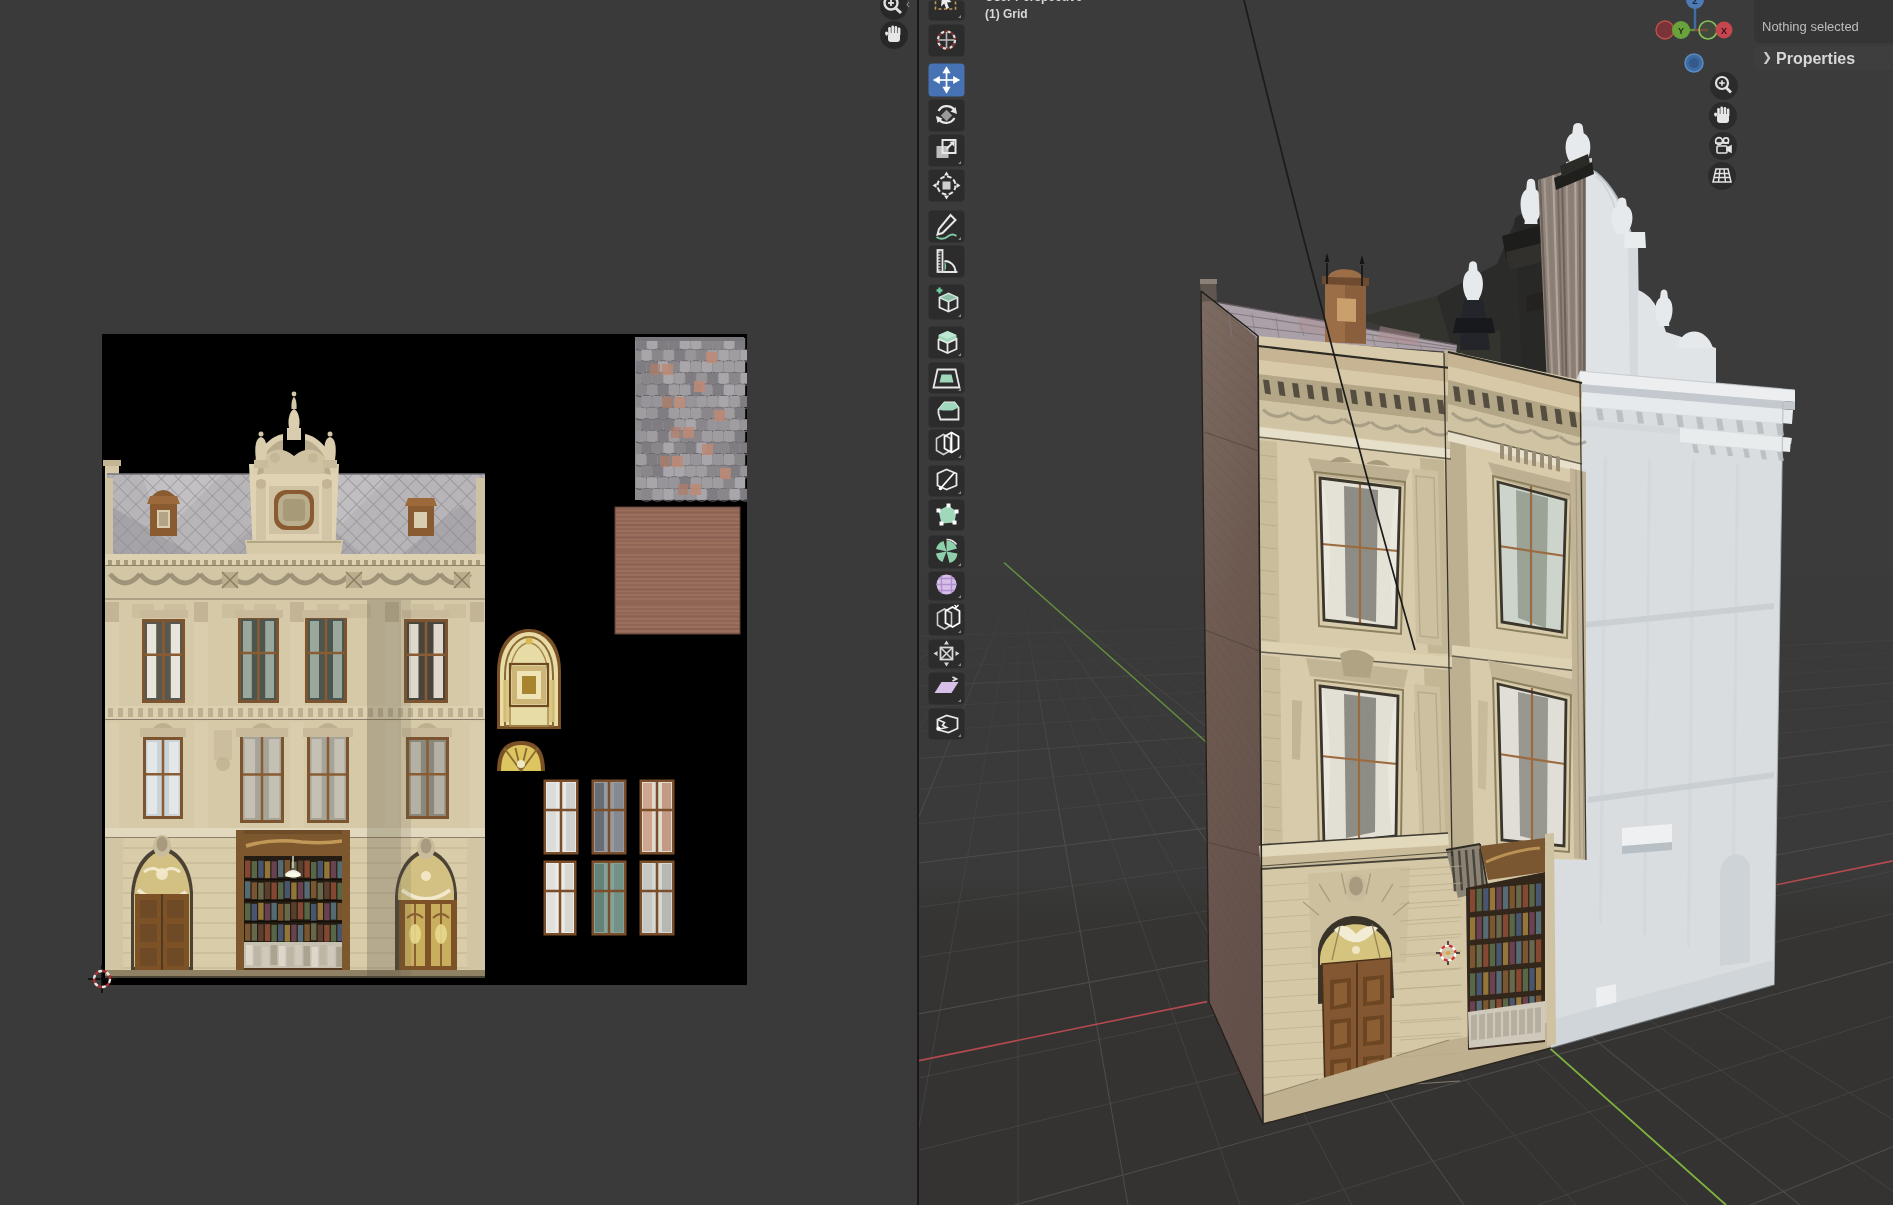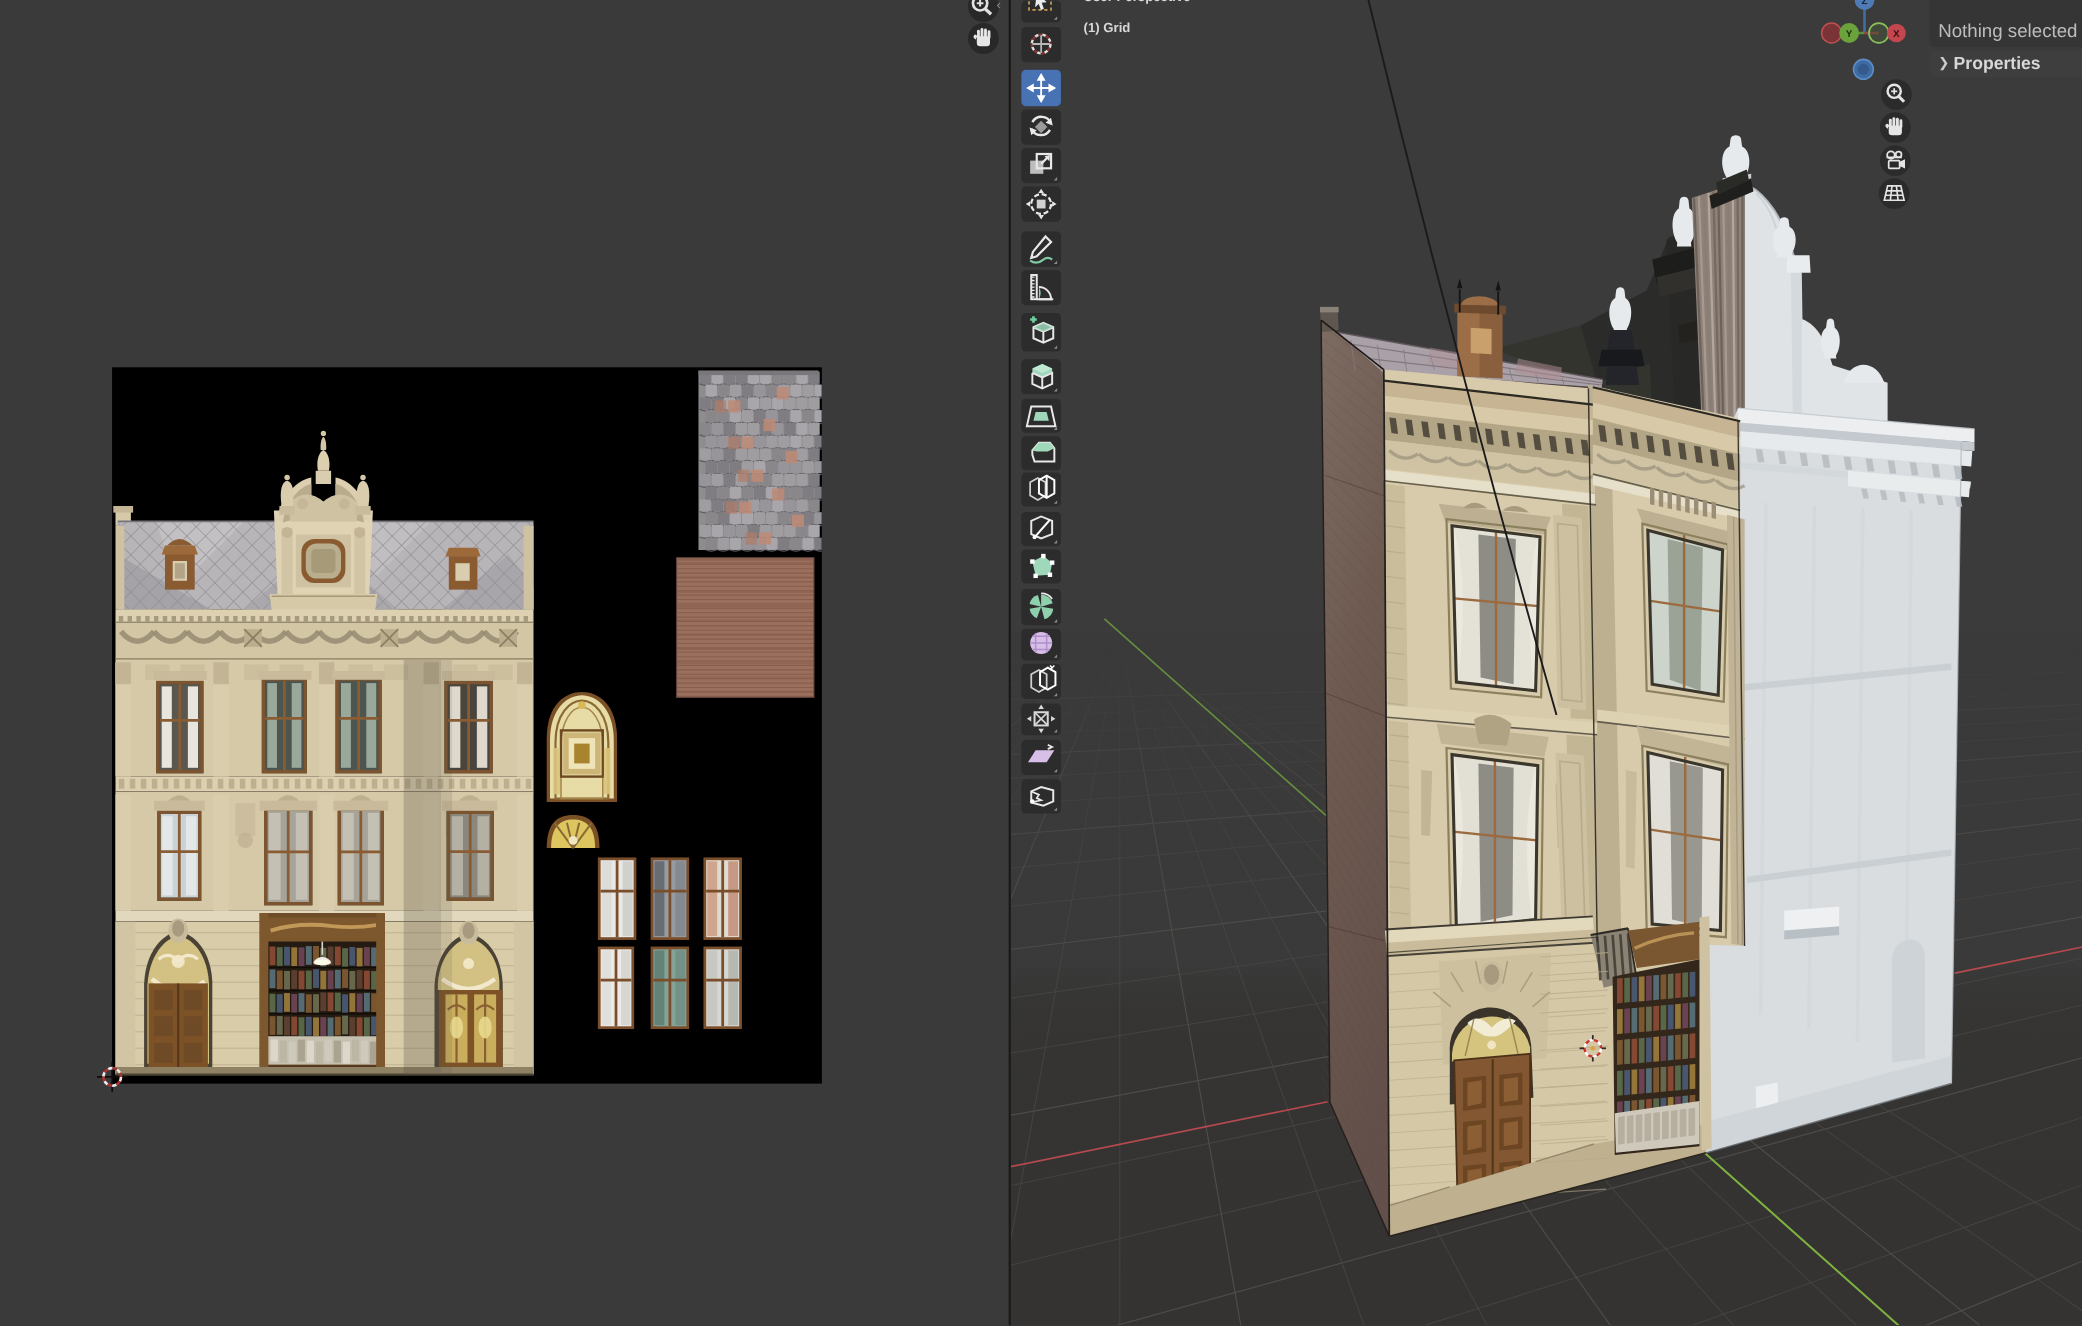--- a/index.html
+++ b/index.html
@@ -1370,21 +1370,21 @@
       </g>
 </svg>
 <div class="abs" style="left:906px;top:-3px;color:#909090;font-size:12px;">‹</div>
 <svg class="abs" style="left:88px;top:965px;" width="28" height="28" viewBox="0 0 28 28">
 <line x1="14" y1="0" x2="14" y2="28" stroke="#0e0e0e" stroke-width="1.6"></line>
 <line x1="0" y1="14" x2="28" y2="14" stroke="#0e0e0e" stroke-width="1.6"></line>
 <circle cx="14" cy="14" r="8" fill="none" stroke="#e8e8e8" stroke-width="2.4" stroke-dasharray="4.2 4.2"></circle>
 <circle cx="14" cy="14" r="8" fill="none" stroke="#b03030" stroke-width="2.4" stroke-dasharray="4.2 4.2" stroke-dashoffset="4.2"></circle>
 </svg>
 <div class="abs" style="left:985px;top:-10px;font-size:12px;font-weight:bold;color:#d8d8d8;">User Perspective</div>
-<div class="abs" style="left:985px;top:18px;font-size:12px;font-weight:bold;color:#d8d8d8;">(1) Grid</div>
+<div class="abs" style="left:985px;top:7px;font-size:12px;font-weight:bold;color:#d8d8d8;">(1) Grid</div>
 <div class="abs" style="left:927px;top:0px;width:40px;">
 <svg class="abs" style="left:1px;top:0px;" width="37" height="21" viewBox="0 0 37 21">
 <rect x="0.5" y="0.5" width="36" height="20" rx="4" fill="#2c2c2c"></rect>
 <g transform="translate(0.5,-6.0)">
           <rect x="7" y="-5" width="20" height="20" fill="none" stroke="#c49a53" stroke-width="1.6" stroke-dasharray="3 2.4"></rect>
           <path d="M14 -1 L23 8 L18.5 8.6 L20.5 14 L17.8 15 L15.8 9.6 L12.5 12.6 Z" fill="#ececec"></path>
         </g>
 <path d="M33 18 L30 18 L33 15 Z" fill="#8a8a8a"></path>
 </svg>
 <svg class="abs" style="left:1px;top:24px;" width="37" height="33" viewBox="0 0 37 33">
@@ -1633,17 +1633,17 @@
 <svg class="abs" style="left:1707px;top:161px;" width="30" height="30" viewBox="0 0 30 30">
       <circle cx="15" cy="15" r="14" fill="#2a2a2a" opacity="0.9"></circle>
       <g stroke="#e4e4e4" fill="none" stroke-width="1.5">
         <path d="M9 8 L21 8 L24 21 L6 21 Z"></path>
         <path d="M13 8 L11.5 21 M17 8 L18.5 21"></path>
         <path d="M7.8 12.5 L22.2 12.5 M7 16.5 L23 16.5"></path>
       </g>
     </svg>
 <div class="abs" style="left:1754px;top:0;width:139px;height:43px;background:#353535;border-radius:0 0 0 5px;"></div>
 <div class="abs" style="left:1776px;top:-10px;font-size:11px;font-weight:bold;color:#232323;">Transform</div>
-<div class="abs" style="left:1762px;top:19px;font-size:17px;color:#bdbdbd;">Nothing selected</div>
+<div class="abs" style="left:1762px;top:19px;font-size:13px;color:#bdbdbd;">Nothing selected</div>
 <div class="abs" style="left:1754px;top:46px;width:139px;height:24px;background:#3e3e3e;border-radius:5px 0 0 5px;"></div>
 <div class="abs" style="left:1762px;top:50px;font-size:12px;color:#cccccc;">❯</div>
 <div class="abs" style="left:1776px;top:50px;font-size:16px;font-weight:bold;color:#d8d8d8;">Properties</div>
 </div>
 
 </body></html>

